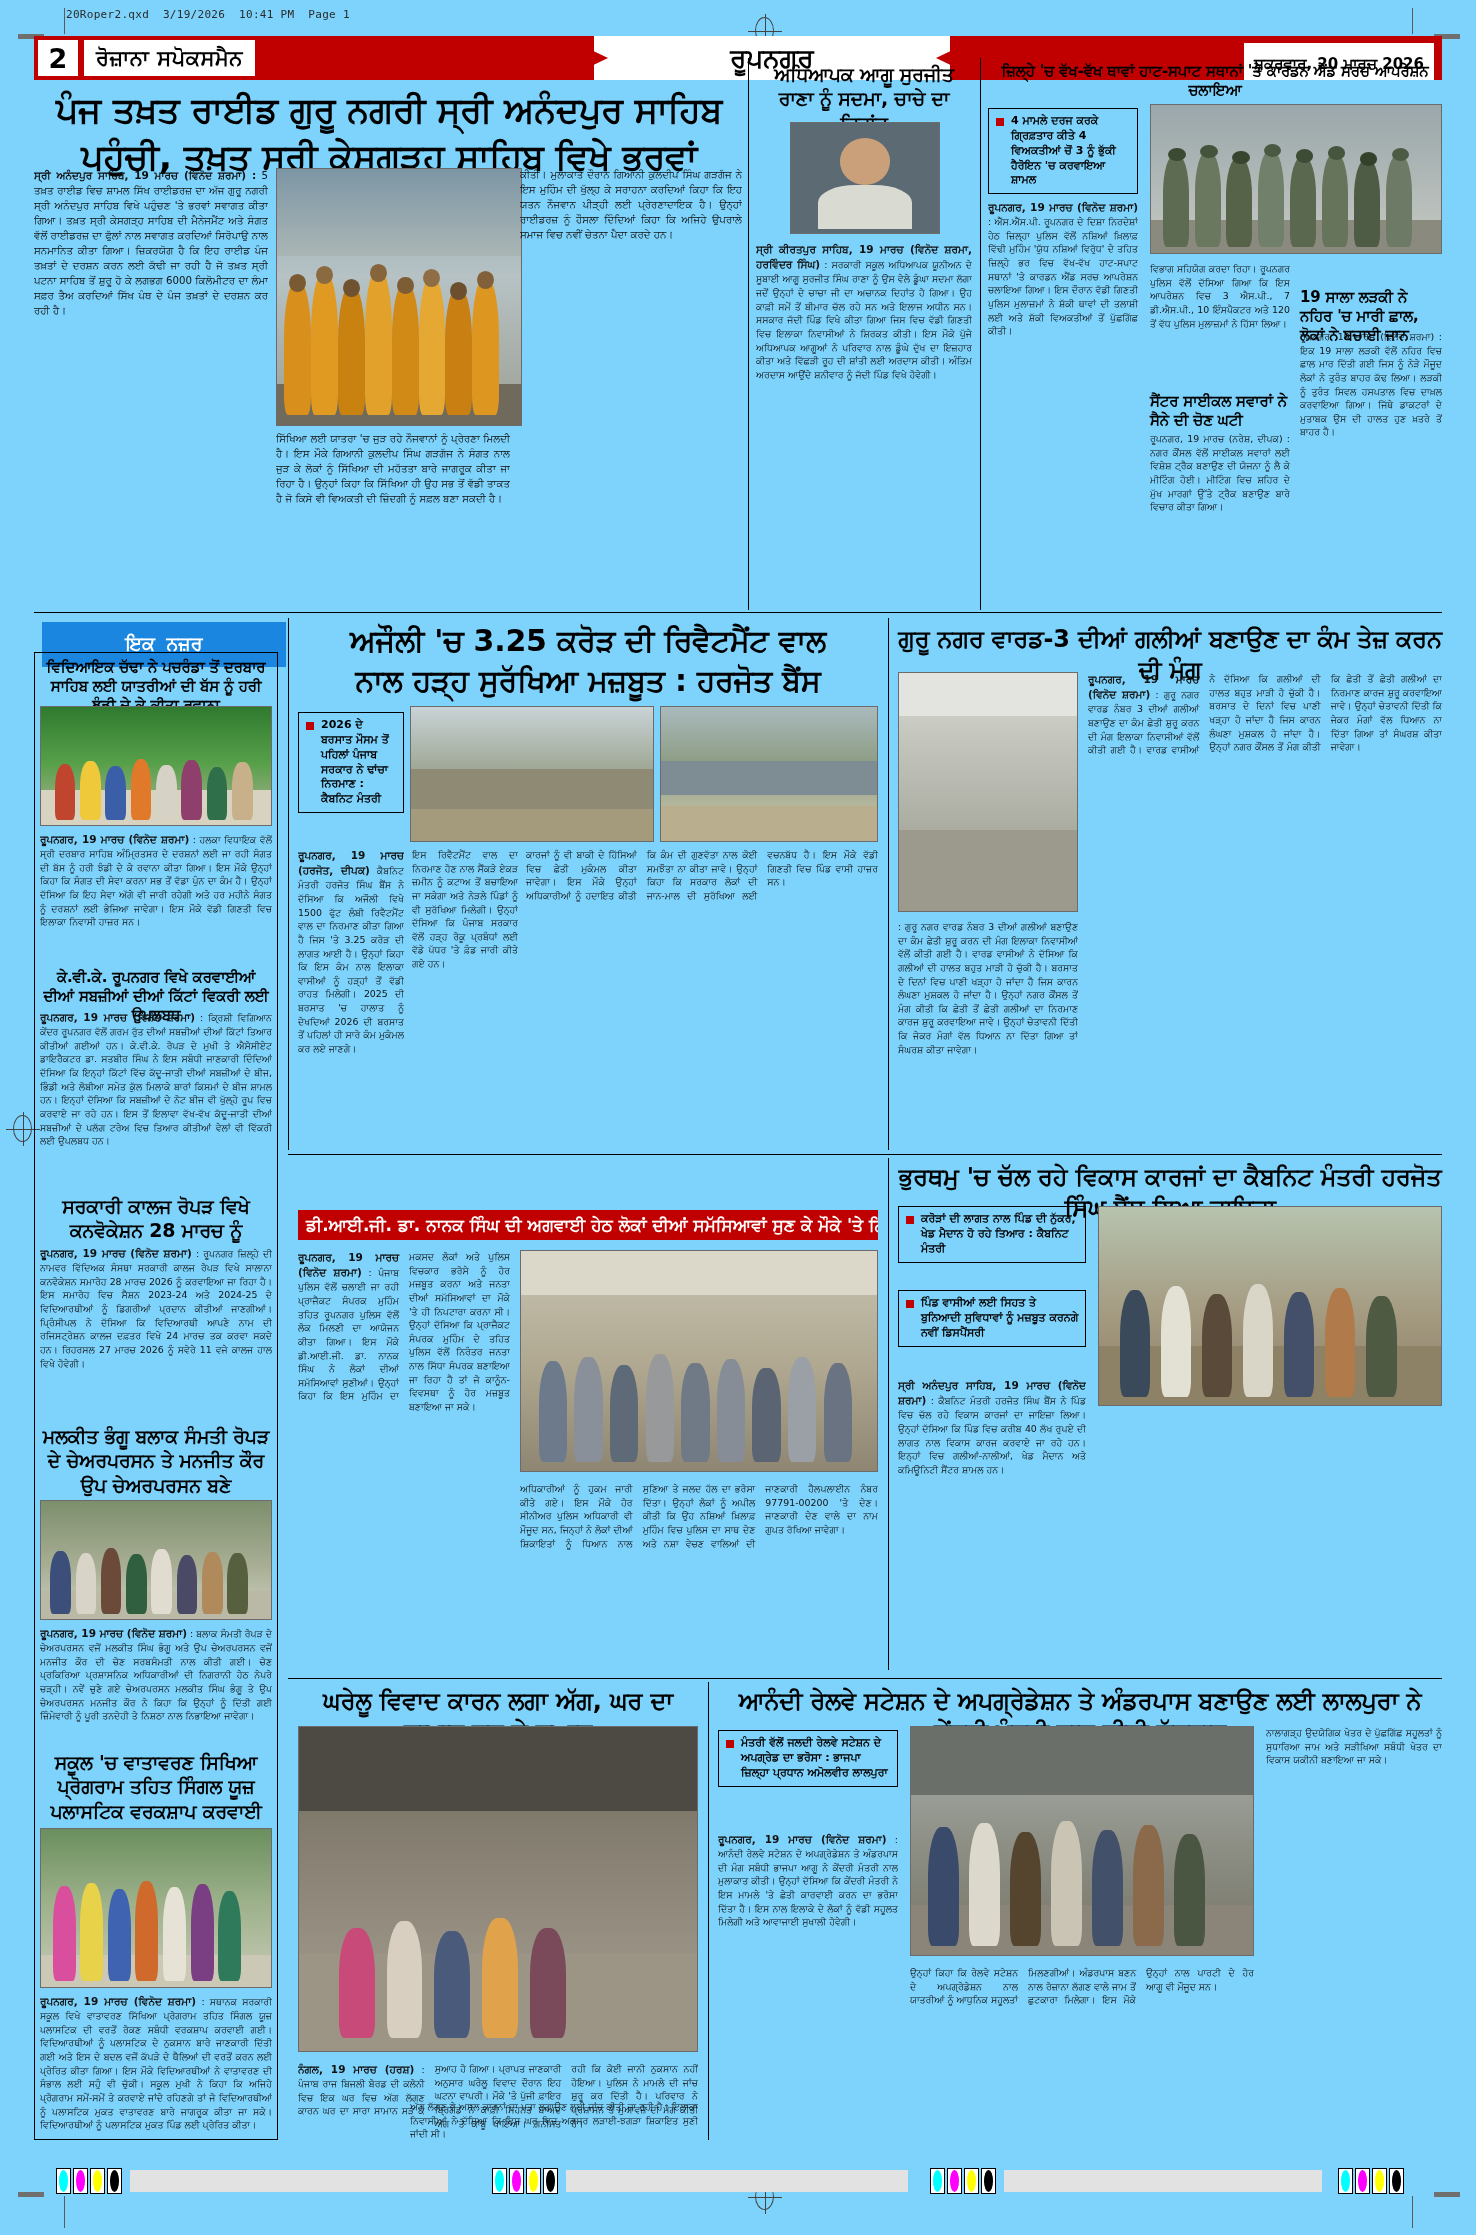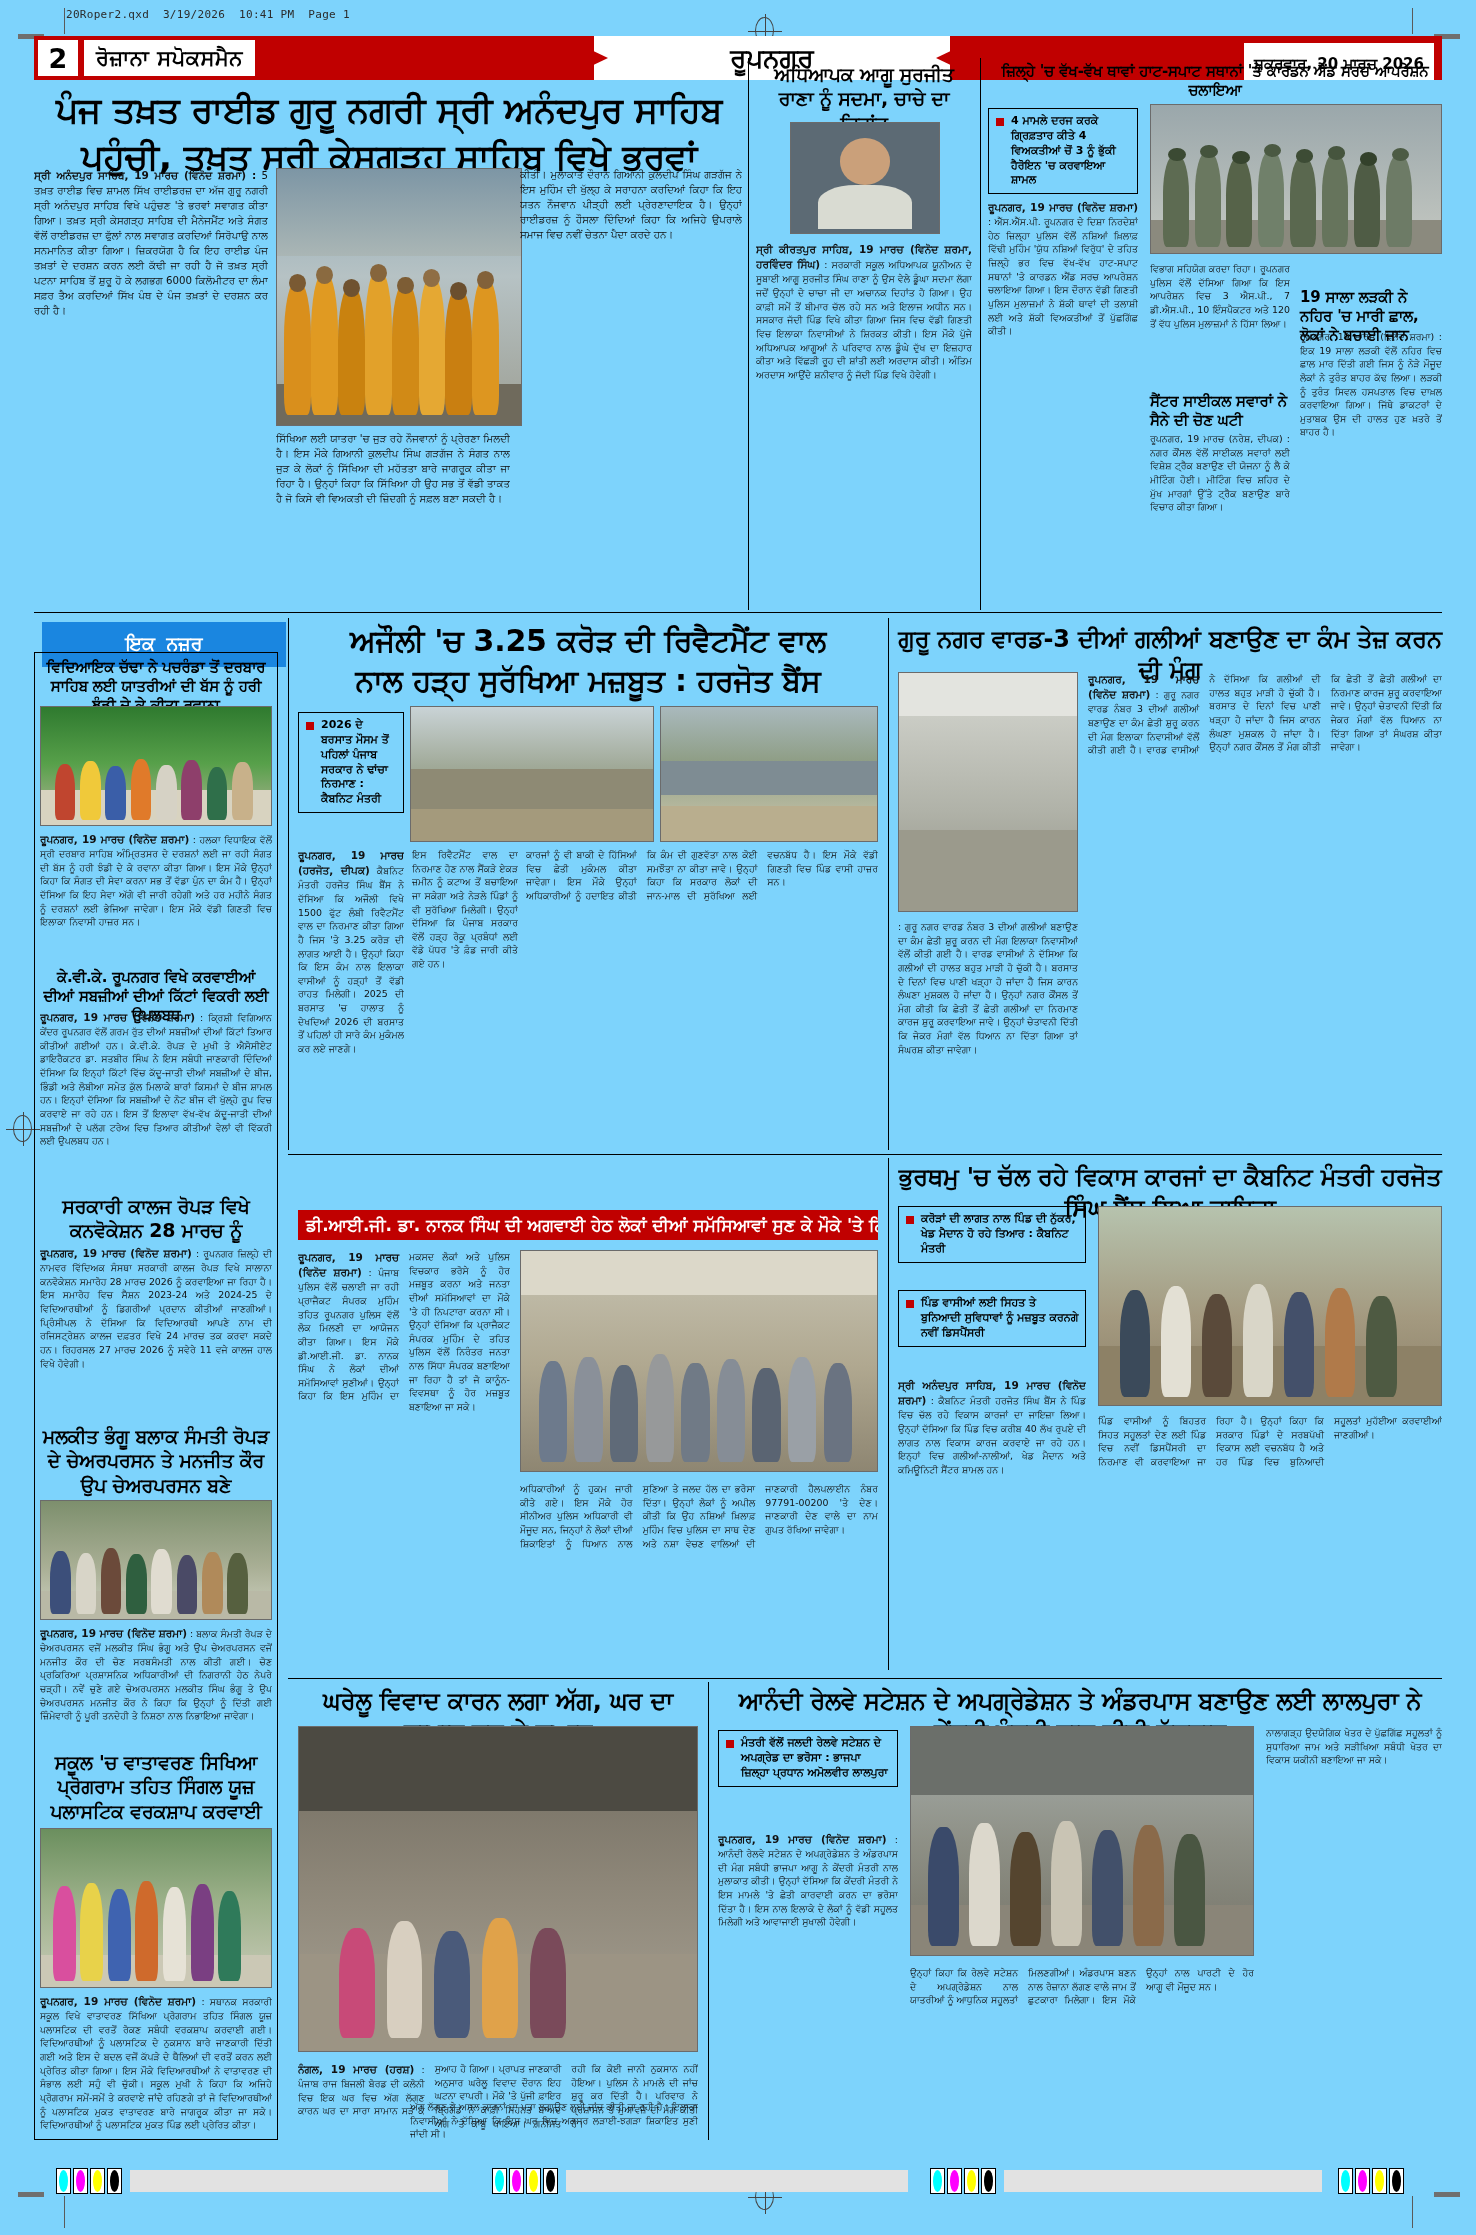--- a/index.html
+++ b/index.html
@@ -410,21 +410,20 @@
     <div class="fig" style="left:30%; width:9%; height:52%; background:#5a4a3a;"></div>
     <div class="fig" style="left:42%; width:9%; height:57%; background:#d9d6c8;"></div>
     <div class="fig" style="left:54%; width:9%; height:53%; background:#44506a;"></div>
     <div class="fig" style="left:66%; width:9%; height:55%; background:#b07a4a;"></div>
     <div class="fig" style="left:78%; width:9%; height:51%; background:#4e5a42;"></div>
   </div>
   <div class="body-txt sm" style="position:absolute; left:898px; top:1378px; width:188px; height:290px;">
     <span class="dateline">ਸ੍ਰੀ ਅਨੰਦਪੁਰ ਸਾਹਿਬ, 19 ਮਾਰਚ (ਵਿਨੋਦ ਸ਼ਰਮਾ)</span>
     <span>: ਕੈਬਨਿਟ ਮੰਤਰੀ ਹਰਜੋਤ ਸਿੰਘ ਬੈਂਸ ਨੇ ਪਿੰਡ ਵਿਚ ਚੱਲ ਰਹੇ ਵਿਕਾਸ ਕਾਰਜਾਂ ਦਾ ਜਾਇਜ਼ਾ ਲਿਆ। ਉਨ੍ਹਾਂ ਦੱਸਿਆ ਕਿ ਪਿੰਡ ਵਿਚ ਕਰੀਬ 40 ਲੱਖ ਰੁਪਏ ਦੀ ਲਾਗਤ ਨਾਲ ਵਿਕਾਸ ਕਾਰਜ ਕਰਵਾਏ ਜਾ ਰਹੇ ਹਨ। ਇਨ੍ਹਾਂ ਵਿਚ ਗਲੀਆਂ-ਨਾਲੀਆਂ, ਖੇਡ ਮੈਦਾਨ ਅਤੇ ਕਮਿਊਨਿਟੀ ਸੈਂਟਰ ਸ਼ਾਮਲ ਹਨ।</span>
   </div>
-  <div class="body-txt sm" style="position:absolute; left:1098px; top:1414px; width:344px; height:254px; column-count:3; column-gap:10px;">ਪਿੰਡ ਵਾਸੀਆਂ ਨੂੰ ਬਿਹਤਰ ਸਿਹਤ ਸਹੂਲਤਾਂ ਦੇਣ ਲਈ ਪਿੰਡ ਵਿਚ ਨਵੀਂ ਡਿਸਪੈਂਸਰੀ ਦਾ ਨਿਰਮਾਣ ਵੀ ਕਰਵਾਇਆ ਜਾ ਰਿਹਾ ਹੈ। ਉਨ੍ਹਾਂ ਕਿਹਾ ਕਿ ਸਰਕਾਰ ਪਿੰਡਾਂ ਦੇ ਸਰਬਪੱਖੀ ਵਿਕਾਸ ਲਈ ਵਚਨਬੱਧ ਹੈ ਅਤੇ ਹਰ ਪਿੰਡ ਵਿਚ ਬੁਨਿਆਦੀ ਸਹੂਲਤਾਂ ਮੁਹੱਈਆ ਕਰਵਾਈਆਂ ਜਾਣਗੀਆਂ।</div>
 
   <div class="rule-h" style="left:288px; top:1678px; width:1154px;"></div>
 
   <div class="hl hl-lg" style="position:absolute; left:298px; top:1686px; width:400px;">ਘਰੇਲੂ ਵਿਵਾਦ ਕਾਰਨ ਲਗਾ ਅੱਗ, ਘਰ ਦਾ ਸਾਮਾਨ ਸੜ ਕੇ ਸੁਆਹ</div>
   <div class="photo" style="left:298px; top:1726px; width:400px; height:326px;">
     <div class="sky" style="background:linear-gradient(180deg,#6f6a5e 0%,#8d8678 48%,#a8a294 100%);"></div>
     <div class="band" style="top:0; height:26%; background:#4c4a42;"></div>
     <div class="band" style="bottom:0; height:30%; background:#9c9484;"></div>
     <div class="fig" style="left:10%; width:9%; height:34%; background:#c84a78;"></div>
     <div class="fig" style="left:22%; width:9%; height:36%; background:#d8cfc0;"></div>

